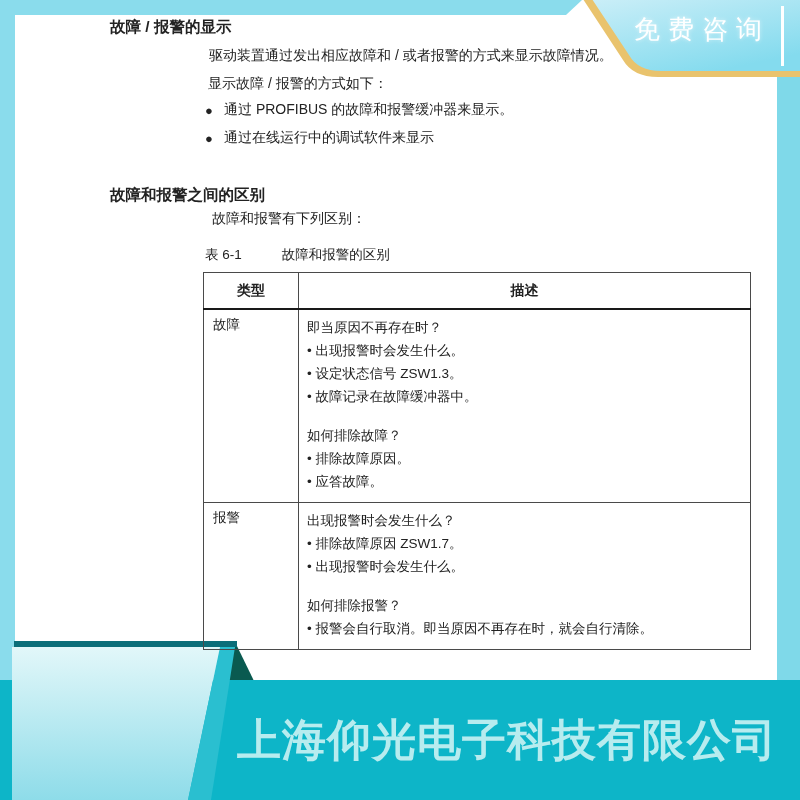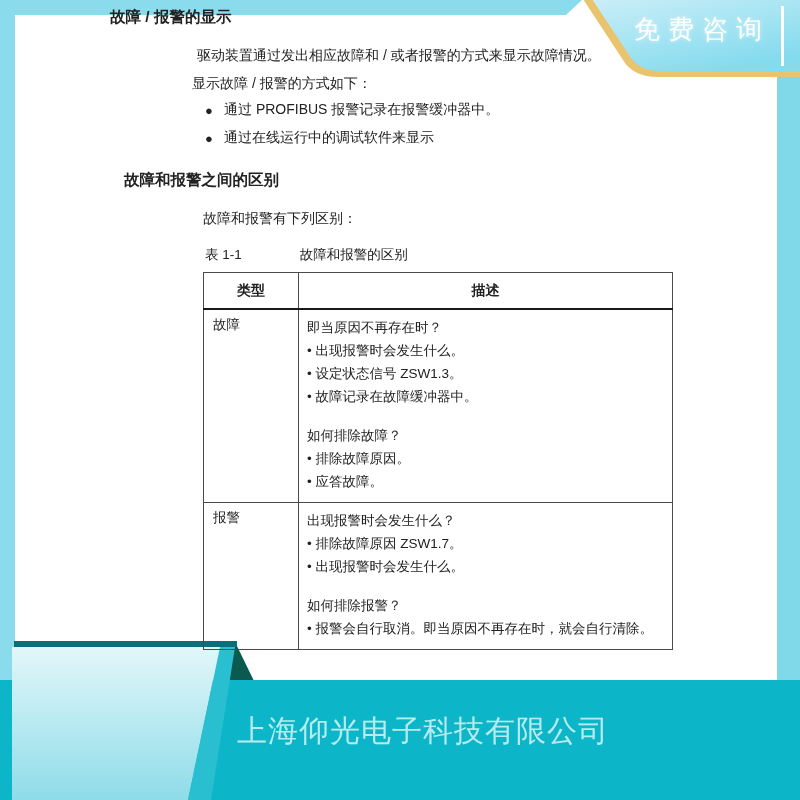--- a/index.html
+++ b/index.html
@@ -15,42 +15,42 @@
   
   .banner-label{
     left:634px;top:12px;
     font-size:26px;letter-spacing:8px;color:var(--banner-text,#fff);
     text-shadow:0 0 4px rgba(255,255,255,.6);
     font-weight:400;white-space:nowrap;
   }
   
   .footer-company{
     left:237px;top:711px;
-    font-size:30px;letter-spacing:1px;color:var(--footer-text,#b7ecef);
-    white-space:nowrap;font-weight:400;
+    font-size:44px;letter-spacing:1px;color:var(--footer-text,#b7ecef);
+    white-space:nowrap;font-weight:700;
   }
 
   
   .doc-h{font-weight:bold;font-size:15.5px;white-space:nowrap;}
-  .h1{left:110px;top:7px;text-align:center;}
-  .h2{left:110px;top:170px;margin-left:14px;}
+  .h1{left:110px;top:17px;text-align:center;}
+  .h2{left:110px;top:185px;}
   .p{font-size:14px;white-space:nowrap;line-height:20px;}
-  .p-intro{left:197px;top:45px;}
-  .p-lead{left:192px;top:73px;}
-  .p-diff{left:203px;top:208px;}
+  .p-intro{left:209px;top:45px;}
+  .p-lead{left:208px;top:73px;}
+  .p-diff{left:212px;top:208px;}
   .li{left:205px;top:101px;display:flex;font-size:14px;white-space:nowrap;}
   .li.second{top:129px;}
   .li .mark{width:19px;font-size:13px;line-height:19px;}
 
   .tbl-caption{left:205px;top:246px;font-size:13.5px;white-space:nowrap;}
-  .tbl-caption .cap-title{margin-left:58px;}
+  .tbl-caption .cap-title{margin-left:40px;}
 
   table.cmp{
     position:absolute;left:203px;top:272px;z-index:2;
-    width:470px;border-collapse:collapse;table-layout:fixed;
+    width:548px;border-collapse:collapse;table-layout:fixed;
     font-size:13.5px;color:var(--doc-text,#222);
     border:1.5px solid #3c3c3c;
   }
   table.cmp th, table.cmp td{border:1px solid #4a4a4a;vertical-align:top;}
   table.cmp thead th{
     height:33px;vertical-align:middle;text-align:center;
     font-size:14px;font-weight:bold;
     border-bottom:2.5px solid #191919;
   }
   table.cmp col.c-type{width:95px;}
@@ -93,33 +93,33 @@
 
 <div>
   <div class="layer doc-h h1">故障 / 报警的显示</div>
 
   <div class="layer p p-intro">驱动装置通过发出相应故障和 / 或者报警的方式来显示故障情况。</div>
 
   <div class="layer p p-lead">显示故障 / 报警的方式如下：</div>
 
   <div class="layer li">
     <span class="mark">●</span>
-    <span>通过 PROFIBUS 报警记录在报警缓冲器中。</span>
+    <span>通过 PROFIBUS 的故障和报警缓冲器来显示。</span>
   </div>
   <div class="layer li second">
     <span class="mark">●</span>
     <span>通过在线运行中的调试软件来显示</span>
   </div>
 
   <div class="layer doc-h h2">故障和报警之间的区别</div>
 
   <div class="layer p p-diff">故障和报警有下列区别：</div>
 
   <div class="layer tbl-caption">
-    <span class="cap-label">表 1-1</span><span class="cap-title">故障和报警的区别</span>
+    <span class="cap-label">表 6-1</span><span class="cap-title">故障和报警的区别</span>
   </div>
 
   <table class="cmp">
     <colgroup>
         <col class="c-type">
         <col class="c-desc">
       </colgroup>
     <thead>
       <tr>
         <th>类型</th>

